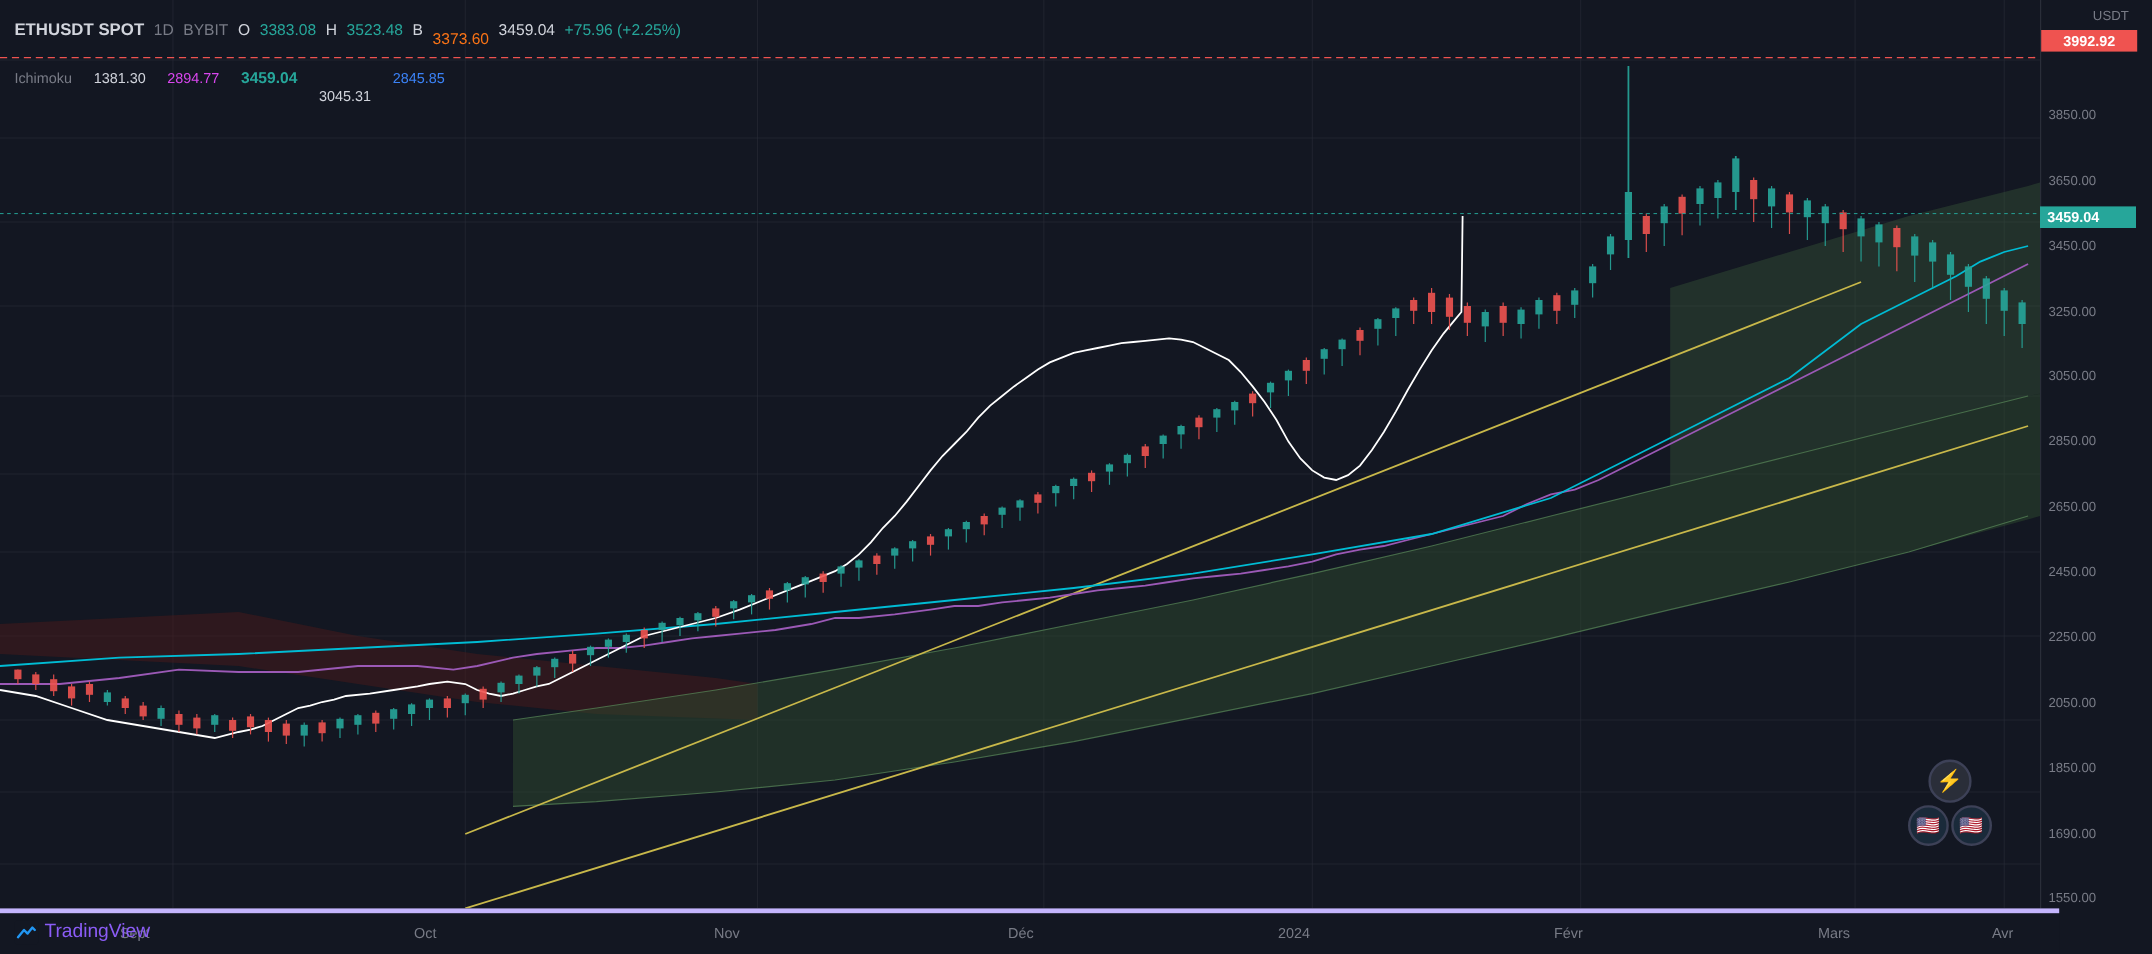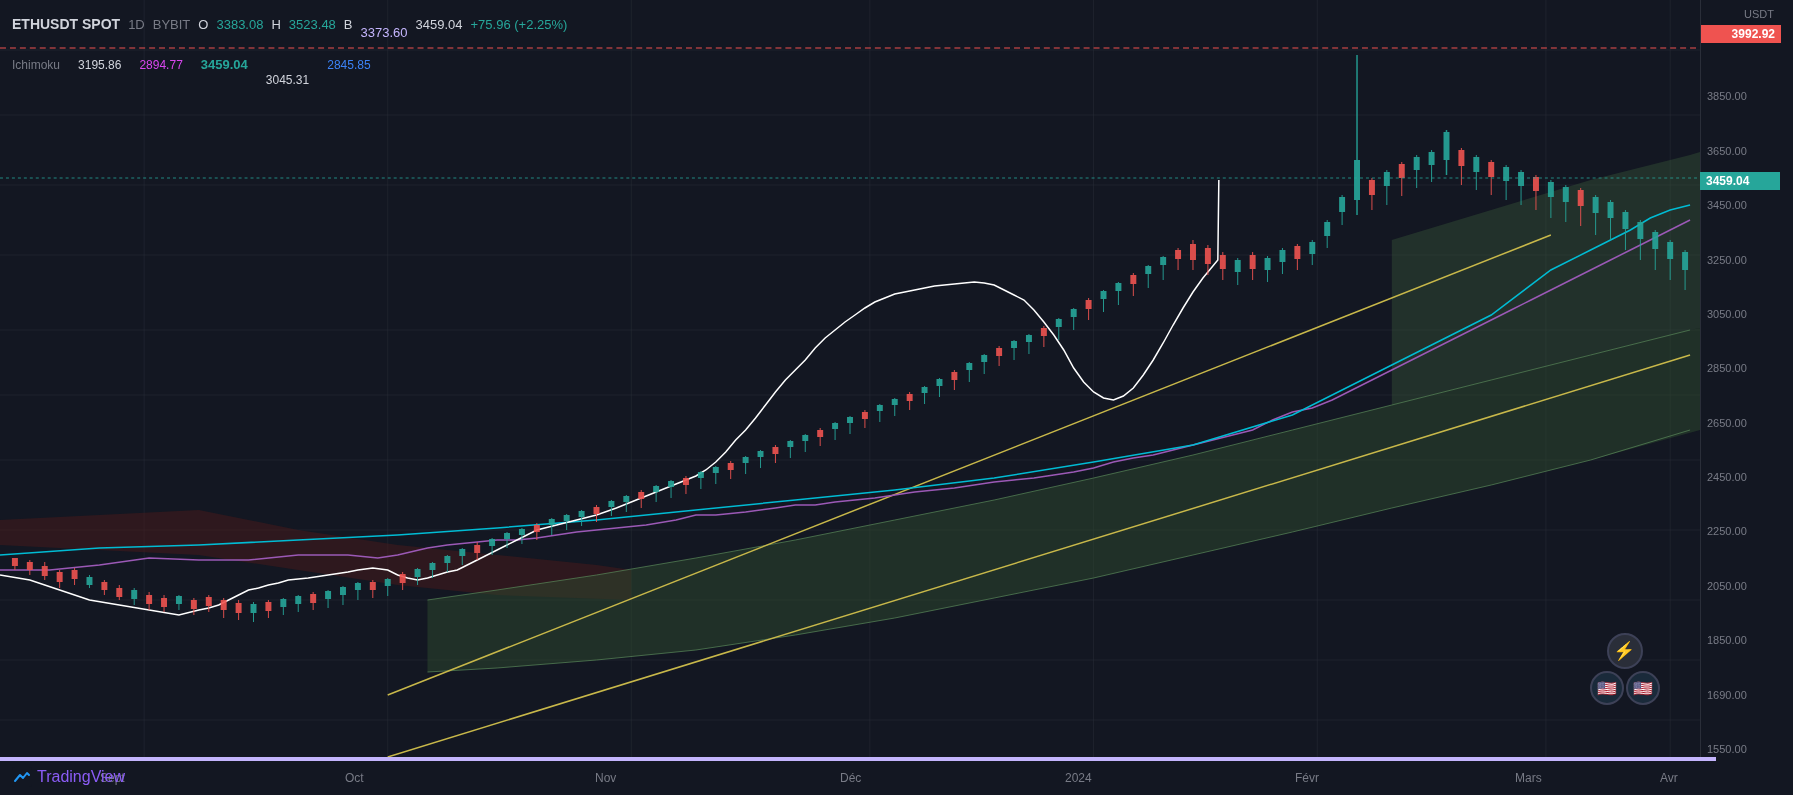--- a/index.html
+++ b/index.html
@@ -34,21 +34,21 @@
       align-items: center;
       gap: 18px;
       font-size: 12px;
       line-height: 1.4;
     }
     .symbol { color: #d1d4dc; font-weight: 600; font-size: 14px; }
     .interval { color: #787b86; }
     .exchange { color: #787b86; }
     .o-val { color: #d1d4dc; }
     .h-val { color: #26a69a; }
-    .b-val { color: #c4b5fd; margin-top: 16px; }
+    .b-val { color: #f97316; margin-top: 16px; }
     .c-val { color: #d1d4dc; }
     .change-pos { color: #26a69a; }
     .label-ichimoku { color: #787b86; }
     .ich-val1 { color: #d1d4dc; }
     .ich-val2 { color: #d946ef; }
     .ich-val3 { color: #26a69a; font-weight: 700; font-size: 13px; }
     .ich-val4 { color: #d1d4dc; margin-top: 30px; }
     .ich-val5 { color: #3b82f6; }
 
     .price-axis {
@@ -83,21 +83,21 @@
     }
     .price-label-red {
       position: absolute;
       right: 0;
       background: #ef5350;
       color: #fff;
       font-size: 12px;
       font-weight: 600;
       padding: 2px 6px;
       width: 80px;
-      text-align: right;
+      text-align: center;
     }
 
     .time-axis {
       position: absolute;
       bottom: 0;
       left: 0;
       right: 64px;
       height: 38px;
       background: #131722;
       border-top: 4px solid #c4b5fd;
@@ -476,21 +476,21 @@
       <span class="h-val">3383.08</span>
       <span class="o-val">H</span>
       <span class="h-val">3523.48</span>
       <span class="o-val">B</span>
       <span class="b-val">3373.60</span>
       <span class="c-val">3459.04</span>
       <span class="change-pos">+75.96 (+2.25%)</span>
     </div>
     <div class="header-line2">
       <span class="label-ichimoku">Ichimoku</span>
-      <span class="ich-val1">3195.86</span>
+      <span class="ich-val1">1381.30</span>
       <span class="ich-val2">2894.77</span>
       <span class="ich-val3">3459.04</span>
       <span class="ich-val4">3045.31</span>
       <span class="ich-val5">2845.85</span>
     </div>
   </div>
 
   <div class="price-axis">
     <div style="position:relative;">
 

